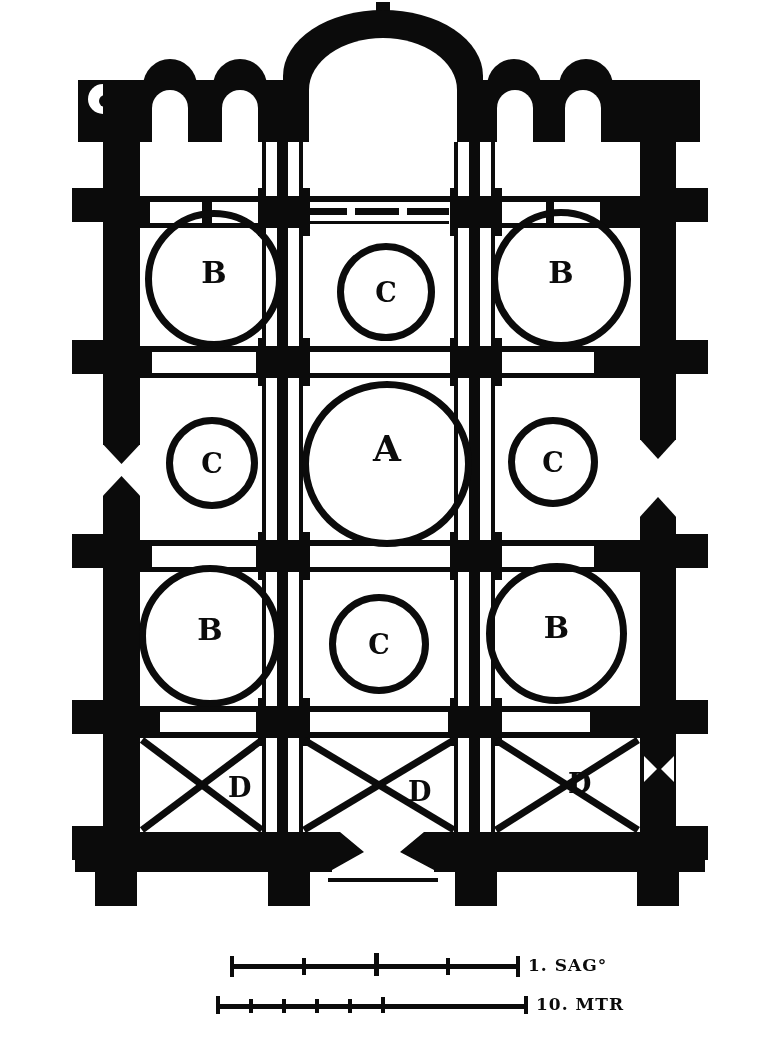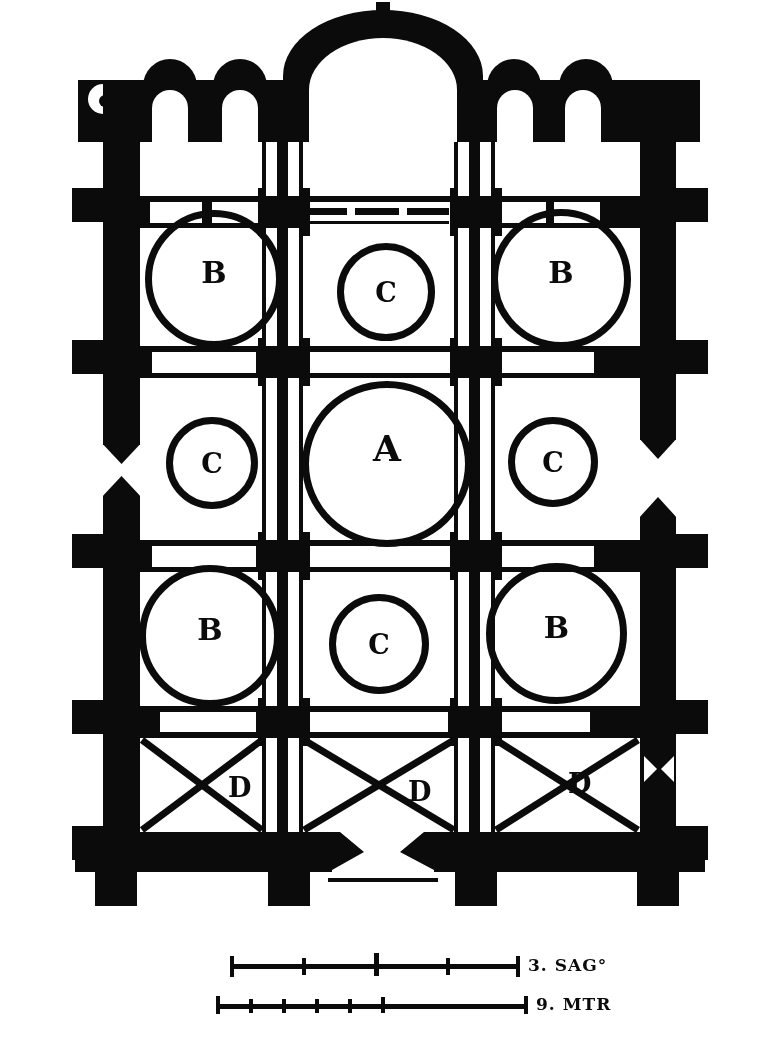--- a/index.html
+++ b/index.html
@@ -162,25 +162,25 @@
   <div class="d-label" style="left:228px;top:774px;">D</div>
   <div class="d-label" style="left:408px;top:778px;">D</div>
   <div class="d-label" style="left:568px;top:770px;">D</div>
 
   <div class="k" style="left:232px;top:964px;width:288px;height:5px;"></div>
   <div class="tick" style="left:230px;top:956px;width:4px;height:21px;"></div>
   <div class="tick" style="left:302px;top:958px;width:4px;height:17px;"></div>
   <div class="tick" style="left:374px;top:953px;width:5px;height:23px;"></div>
   <div class="tick" style="left:446px;top:958px;width:4px;height:17px;"></div>
   <div class="tick" style="left:516px;top:956px;width:4px;height:21px;"></div>
-  <div class="scale-label" style="left:528px;top:955px;">3. SAG°</div>
+  <div class="scale-label" style="left:528px;top:955px;">1. SAG°</div>
 
   <div class="k" style="left:218px;top:1004px;width:310px;height:5px;"></div>
   <div class="tick" style="left:216px;top:996px;width:4px;height:18px;"></div>
   <div class="tick" style="left:249px;top:999px;width:4px;height:14px;"></div>
   <div class="tick" style="left:282px;top:999px;width:4px;height:14px;"></div>
   <div class="tick" style="left:315px;top:999px;width:4px;height:14px;"></div>
   <div class="tick" style="left:348px;top:999px;width:4px;height:14px;"></div>
   <div class="tick" style="left:381px;top:997px;width:4px;height:16px;"></div>
   <div class="tick" style="left:524px;top:996px;width:4px;height:18px;"></div>
-  <div class="scale-label" style="left:536px;top:994px;">9. MTR</div>
+  <div class="scale-label" style="left:536px;top:994px;">10. MTR</div>
 
 </div>
 
 </body></html>

